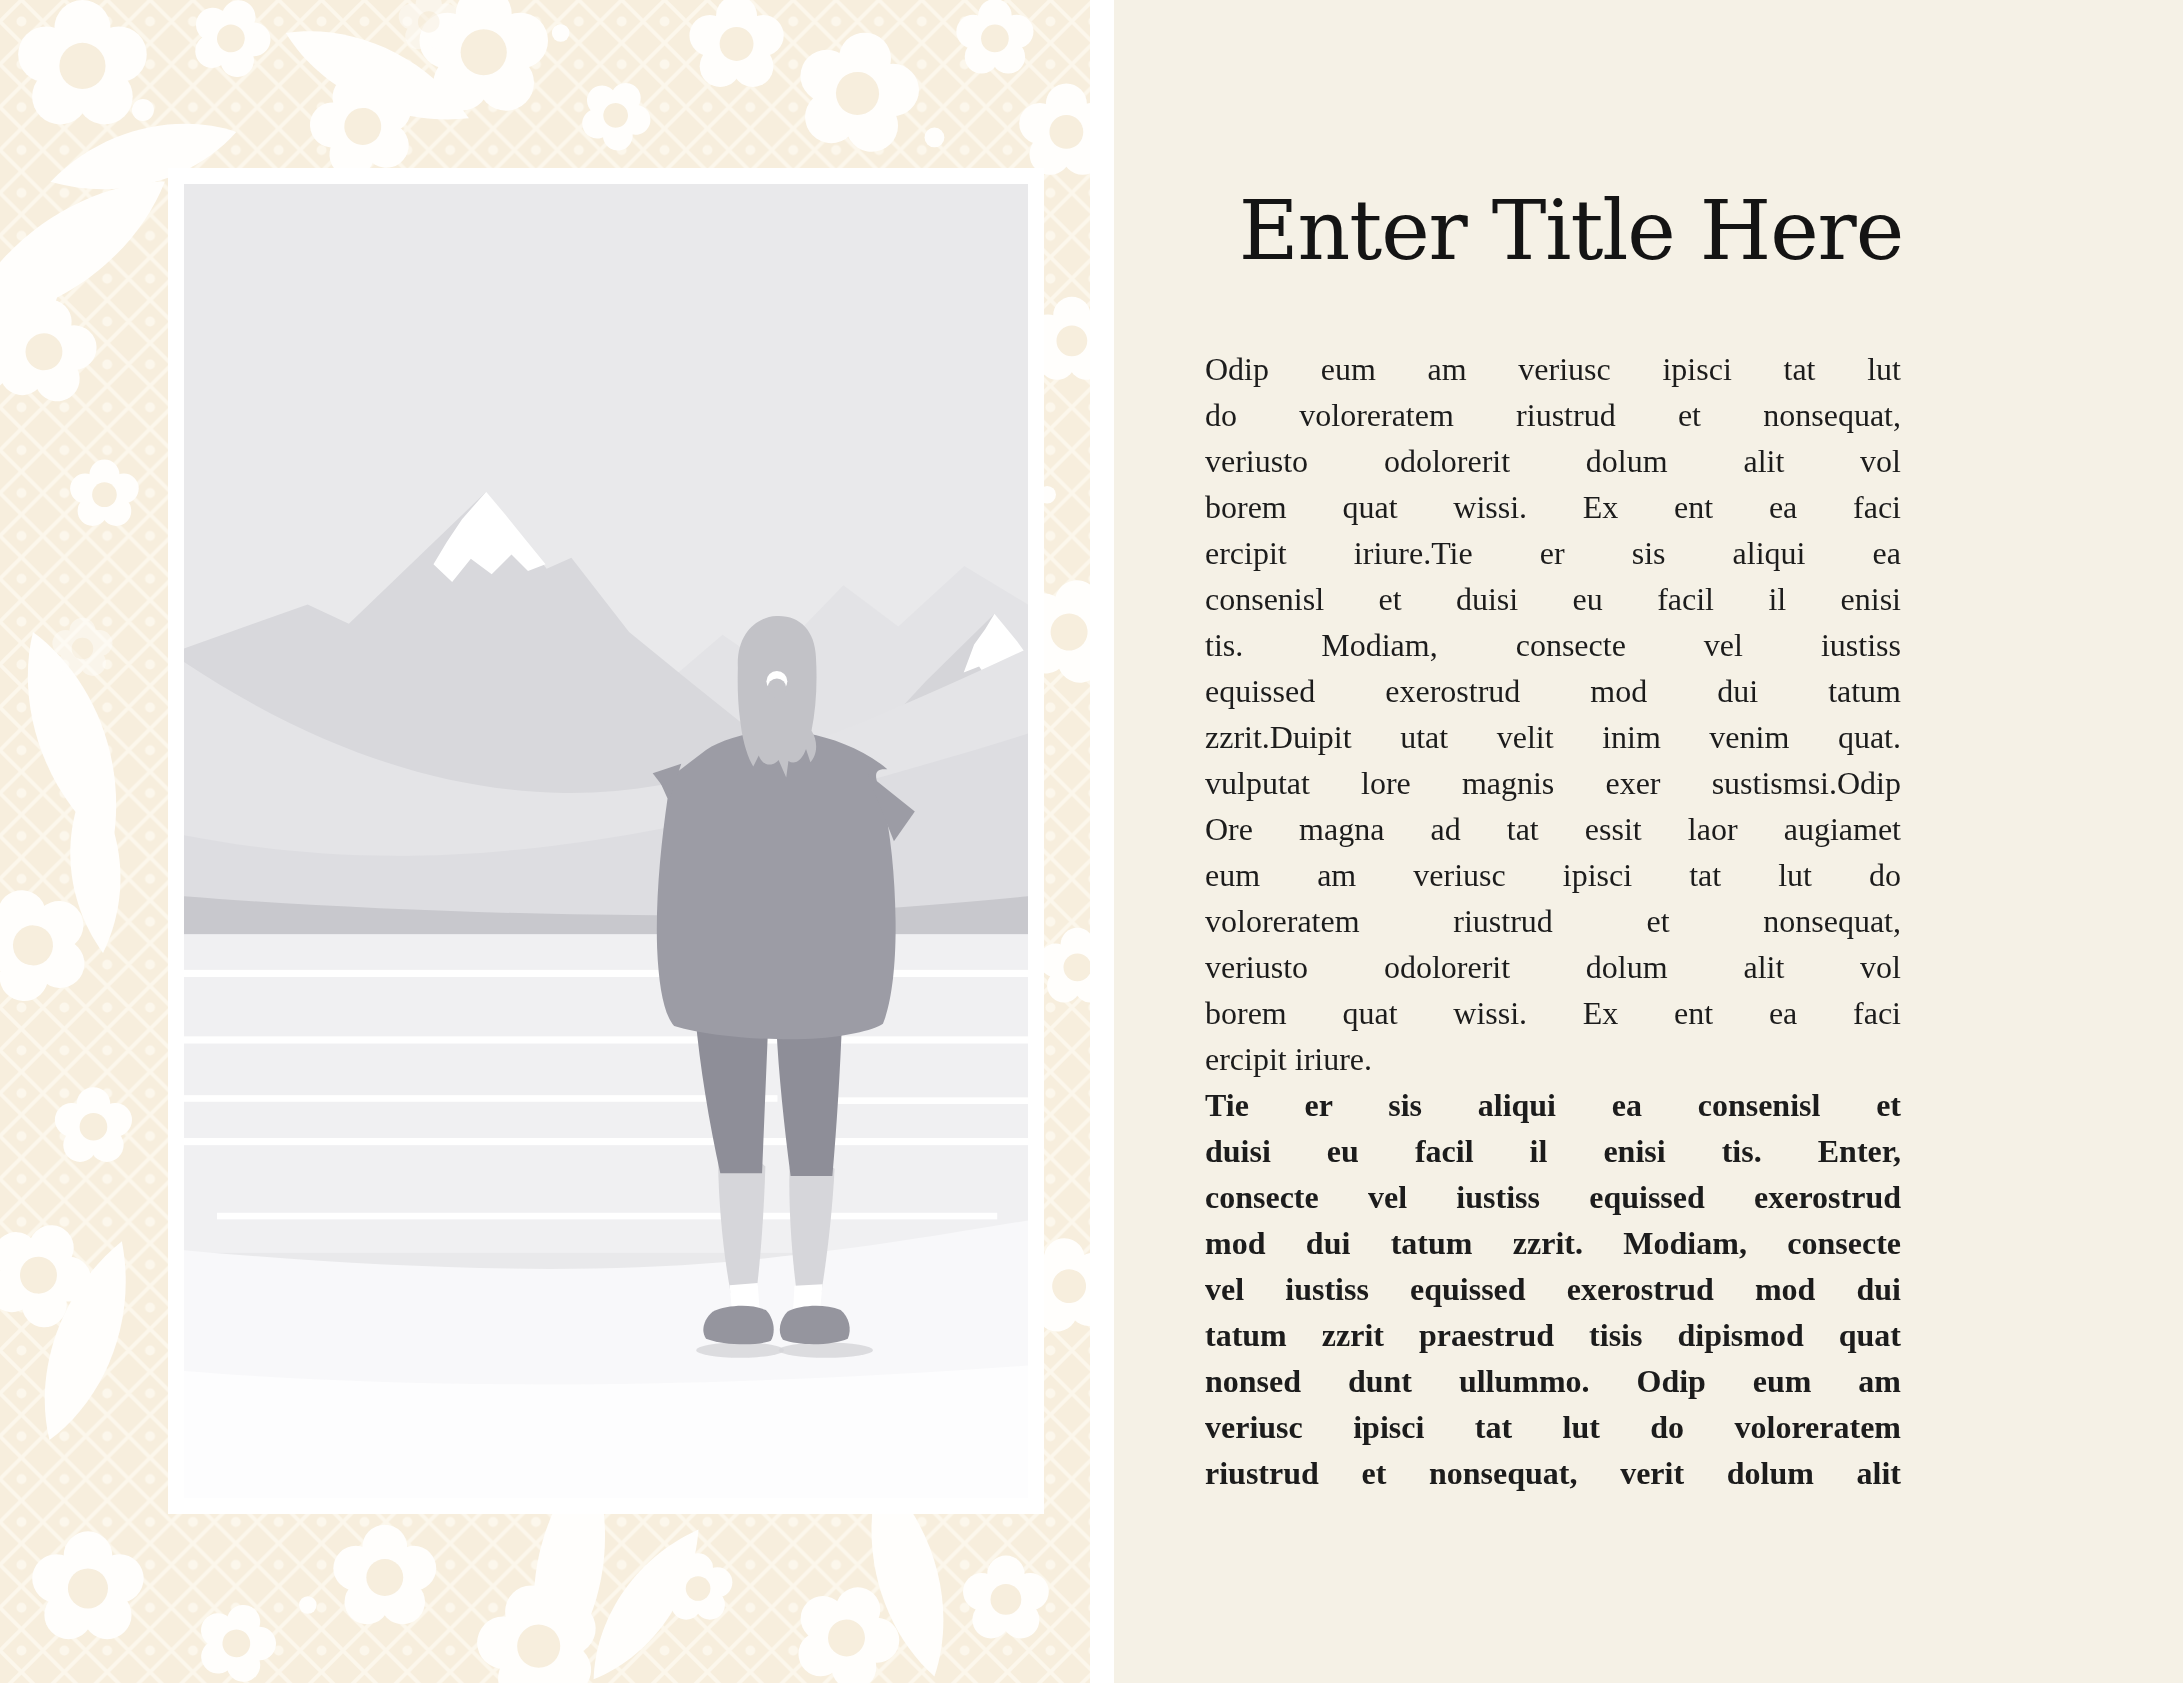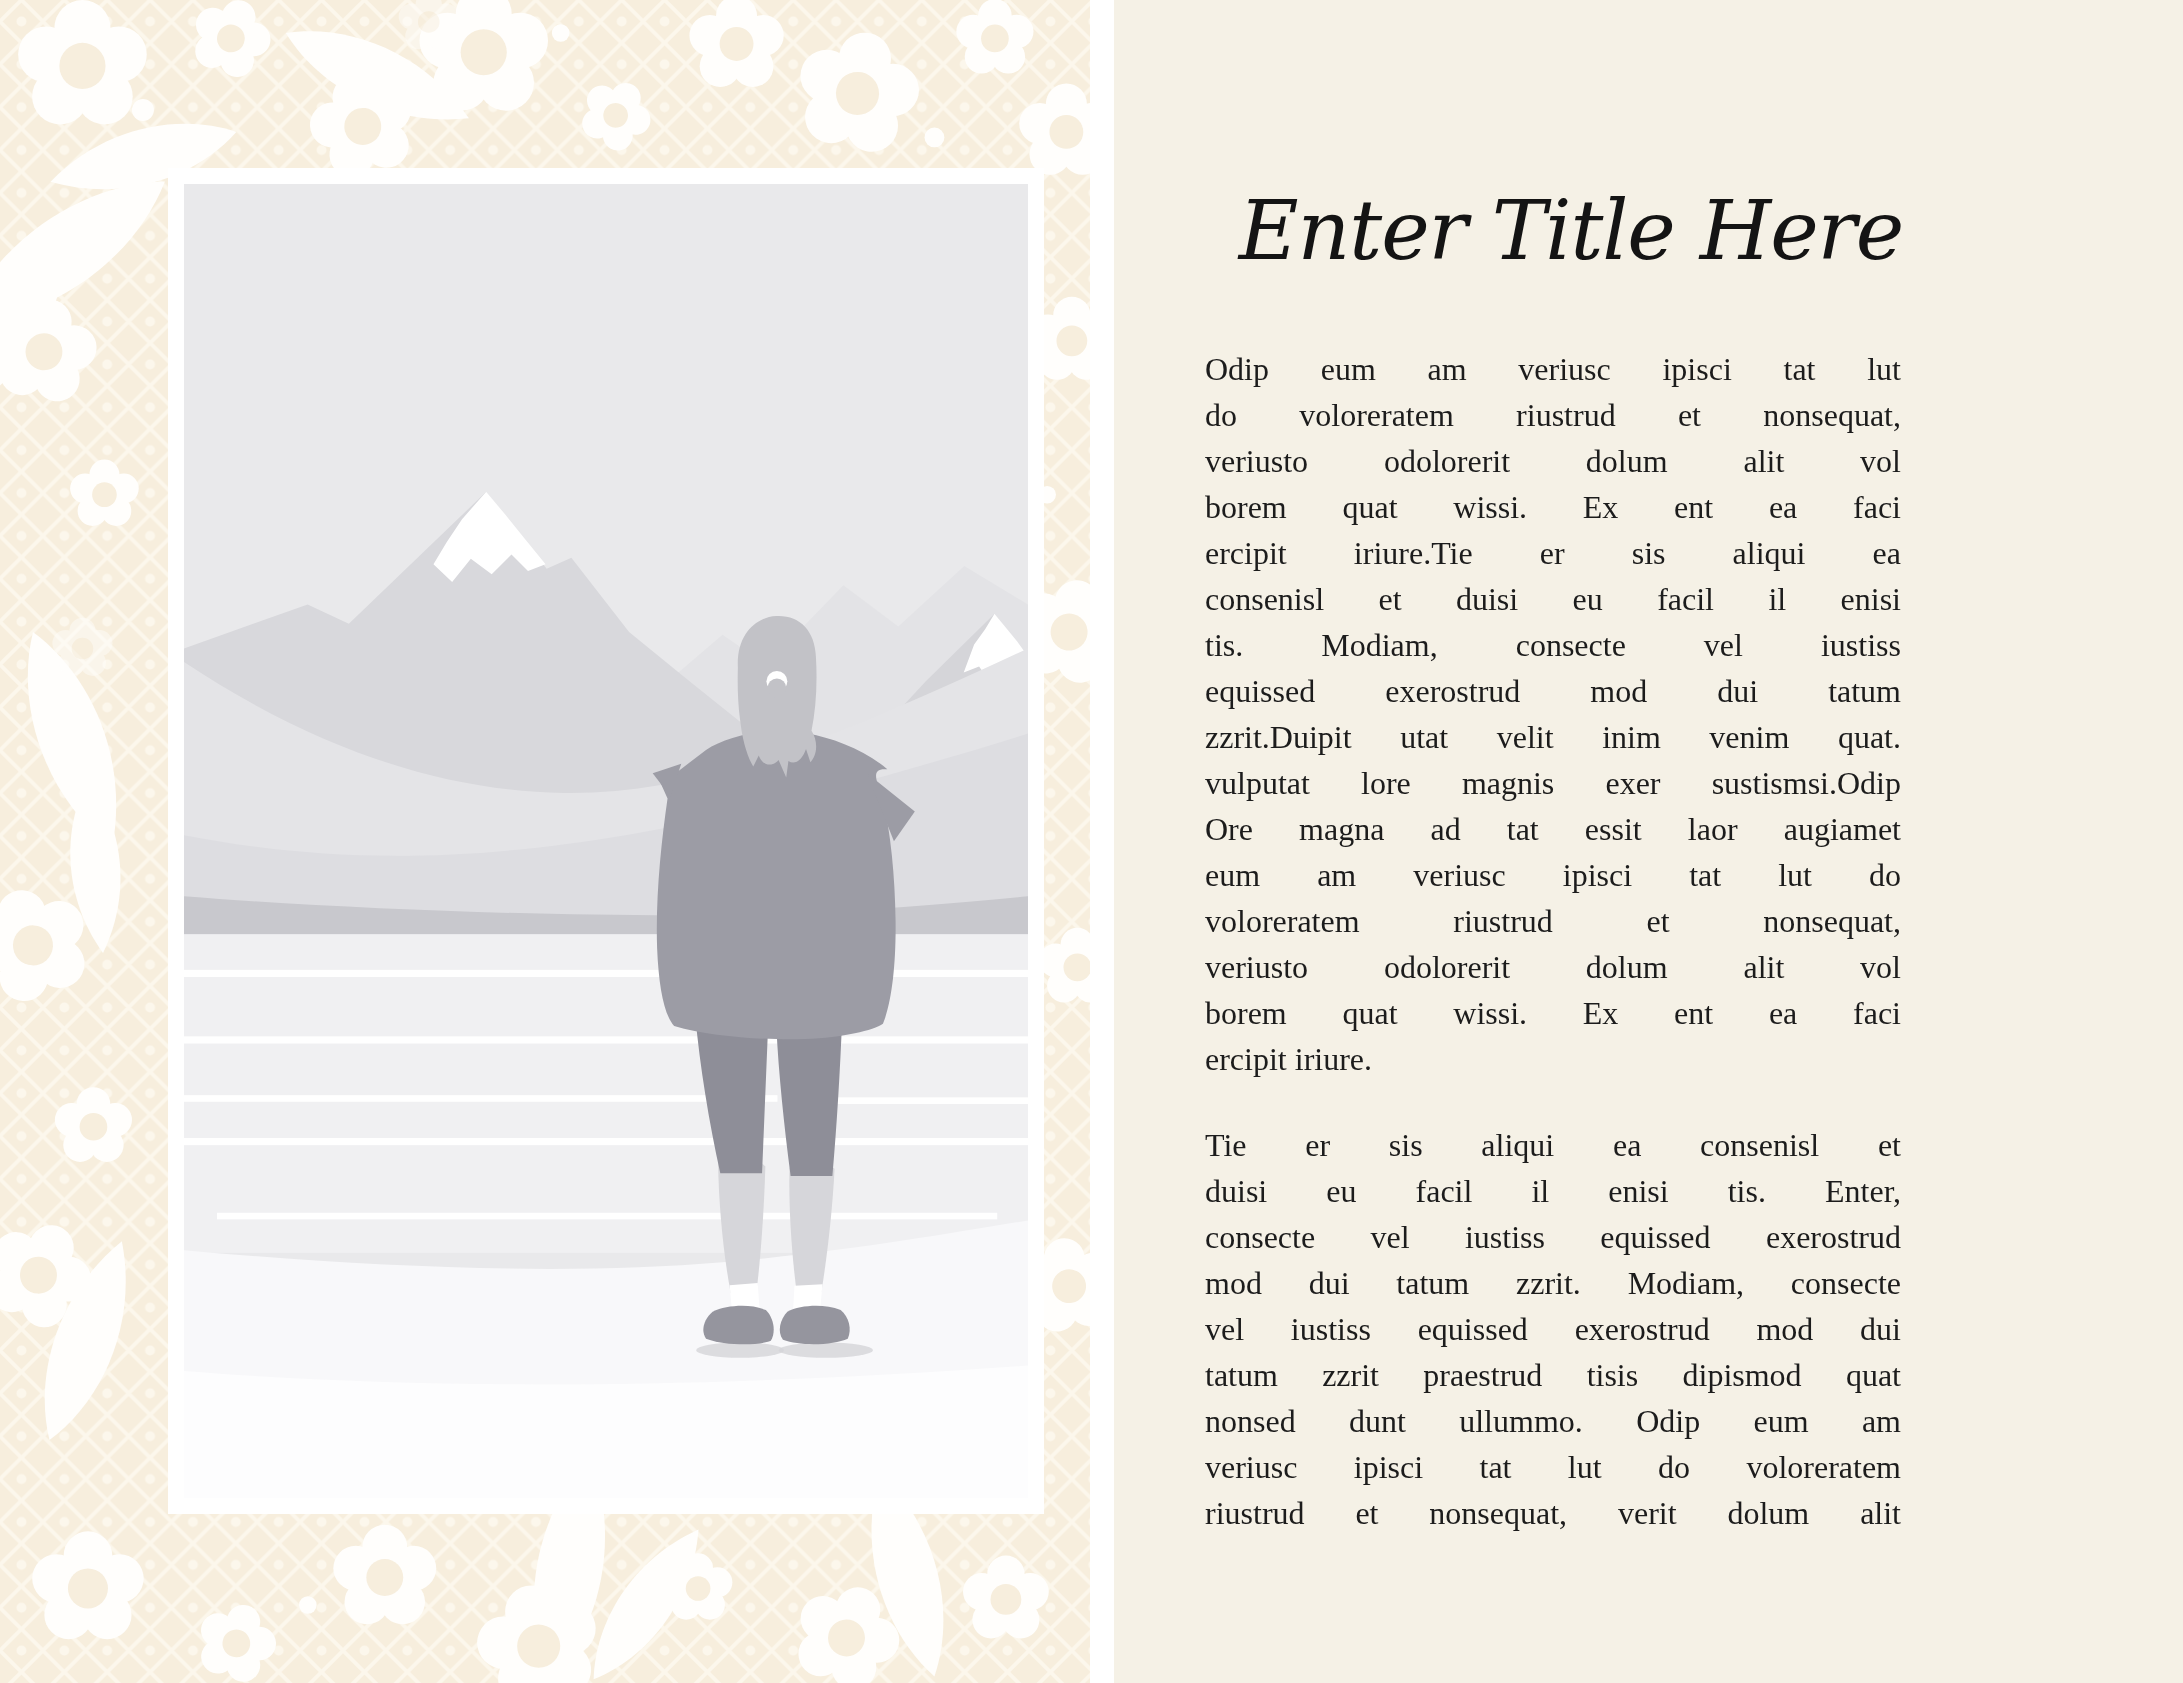--- a/index.html
+++ b/index.html
@@ -46,31 +46,31 @@
   .shorts{fill:var(--shorts,#8e8e98);}
   .calf{fill:var(--calf,#d6d6da);}
   .sock{fill:var(--sock,#ffffff);}
   .shoe{fill:var(--shoe,#95959e);}
   .shadow{fill:var(--shadow,#d4d4d8);opacity:.8;}
   
   .text-page{position:absolute;left:1114px;top:0;width:1069px;height:1683px;background:var(--cream,#f5f1e6);}
   .page-title{
     position:absolute;left:109px;top:165px;width:696px;height:132px;
     text-align:center;
-    font-family:"DejaVu Serif", serif;font-style:italic;font-weight:400;
+    font-family:"DejaVu Serif", serif;font-weight:400;
     font-size:82px;line-height:132px;letter-spacing:-1.1px;
     color:var(--title,#141414);white-space:nowrap;
   }
   .body-text{
     position:absolute;left:91px;top:346px;width:696px;
     font-family:"Liberation Serif", serif;font-size:32px;
     color:var(--text,#1c1c1c);
   }
   .paragraph{margin:0;}
-  .paragraph + .paragraph{margin-top:40px;}
+  .paragraph + .paragraph{font-weight:bold;}
   .line{
     height:46px;line-height:46px;overflow:hidden;
     text-align:justify;text-align-last:justify;text-justify:inter-word;
   }
   .line.last{text-align-last:left;}
 </style>
 </head>
 <body>
 
 <div class="floral-panel">

